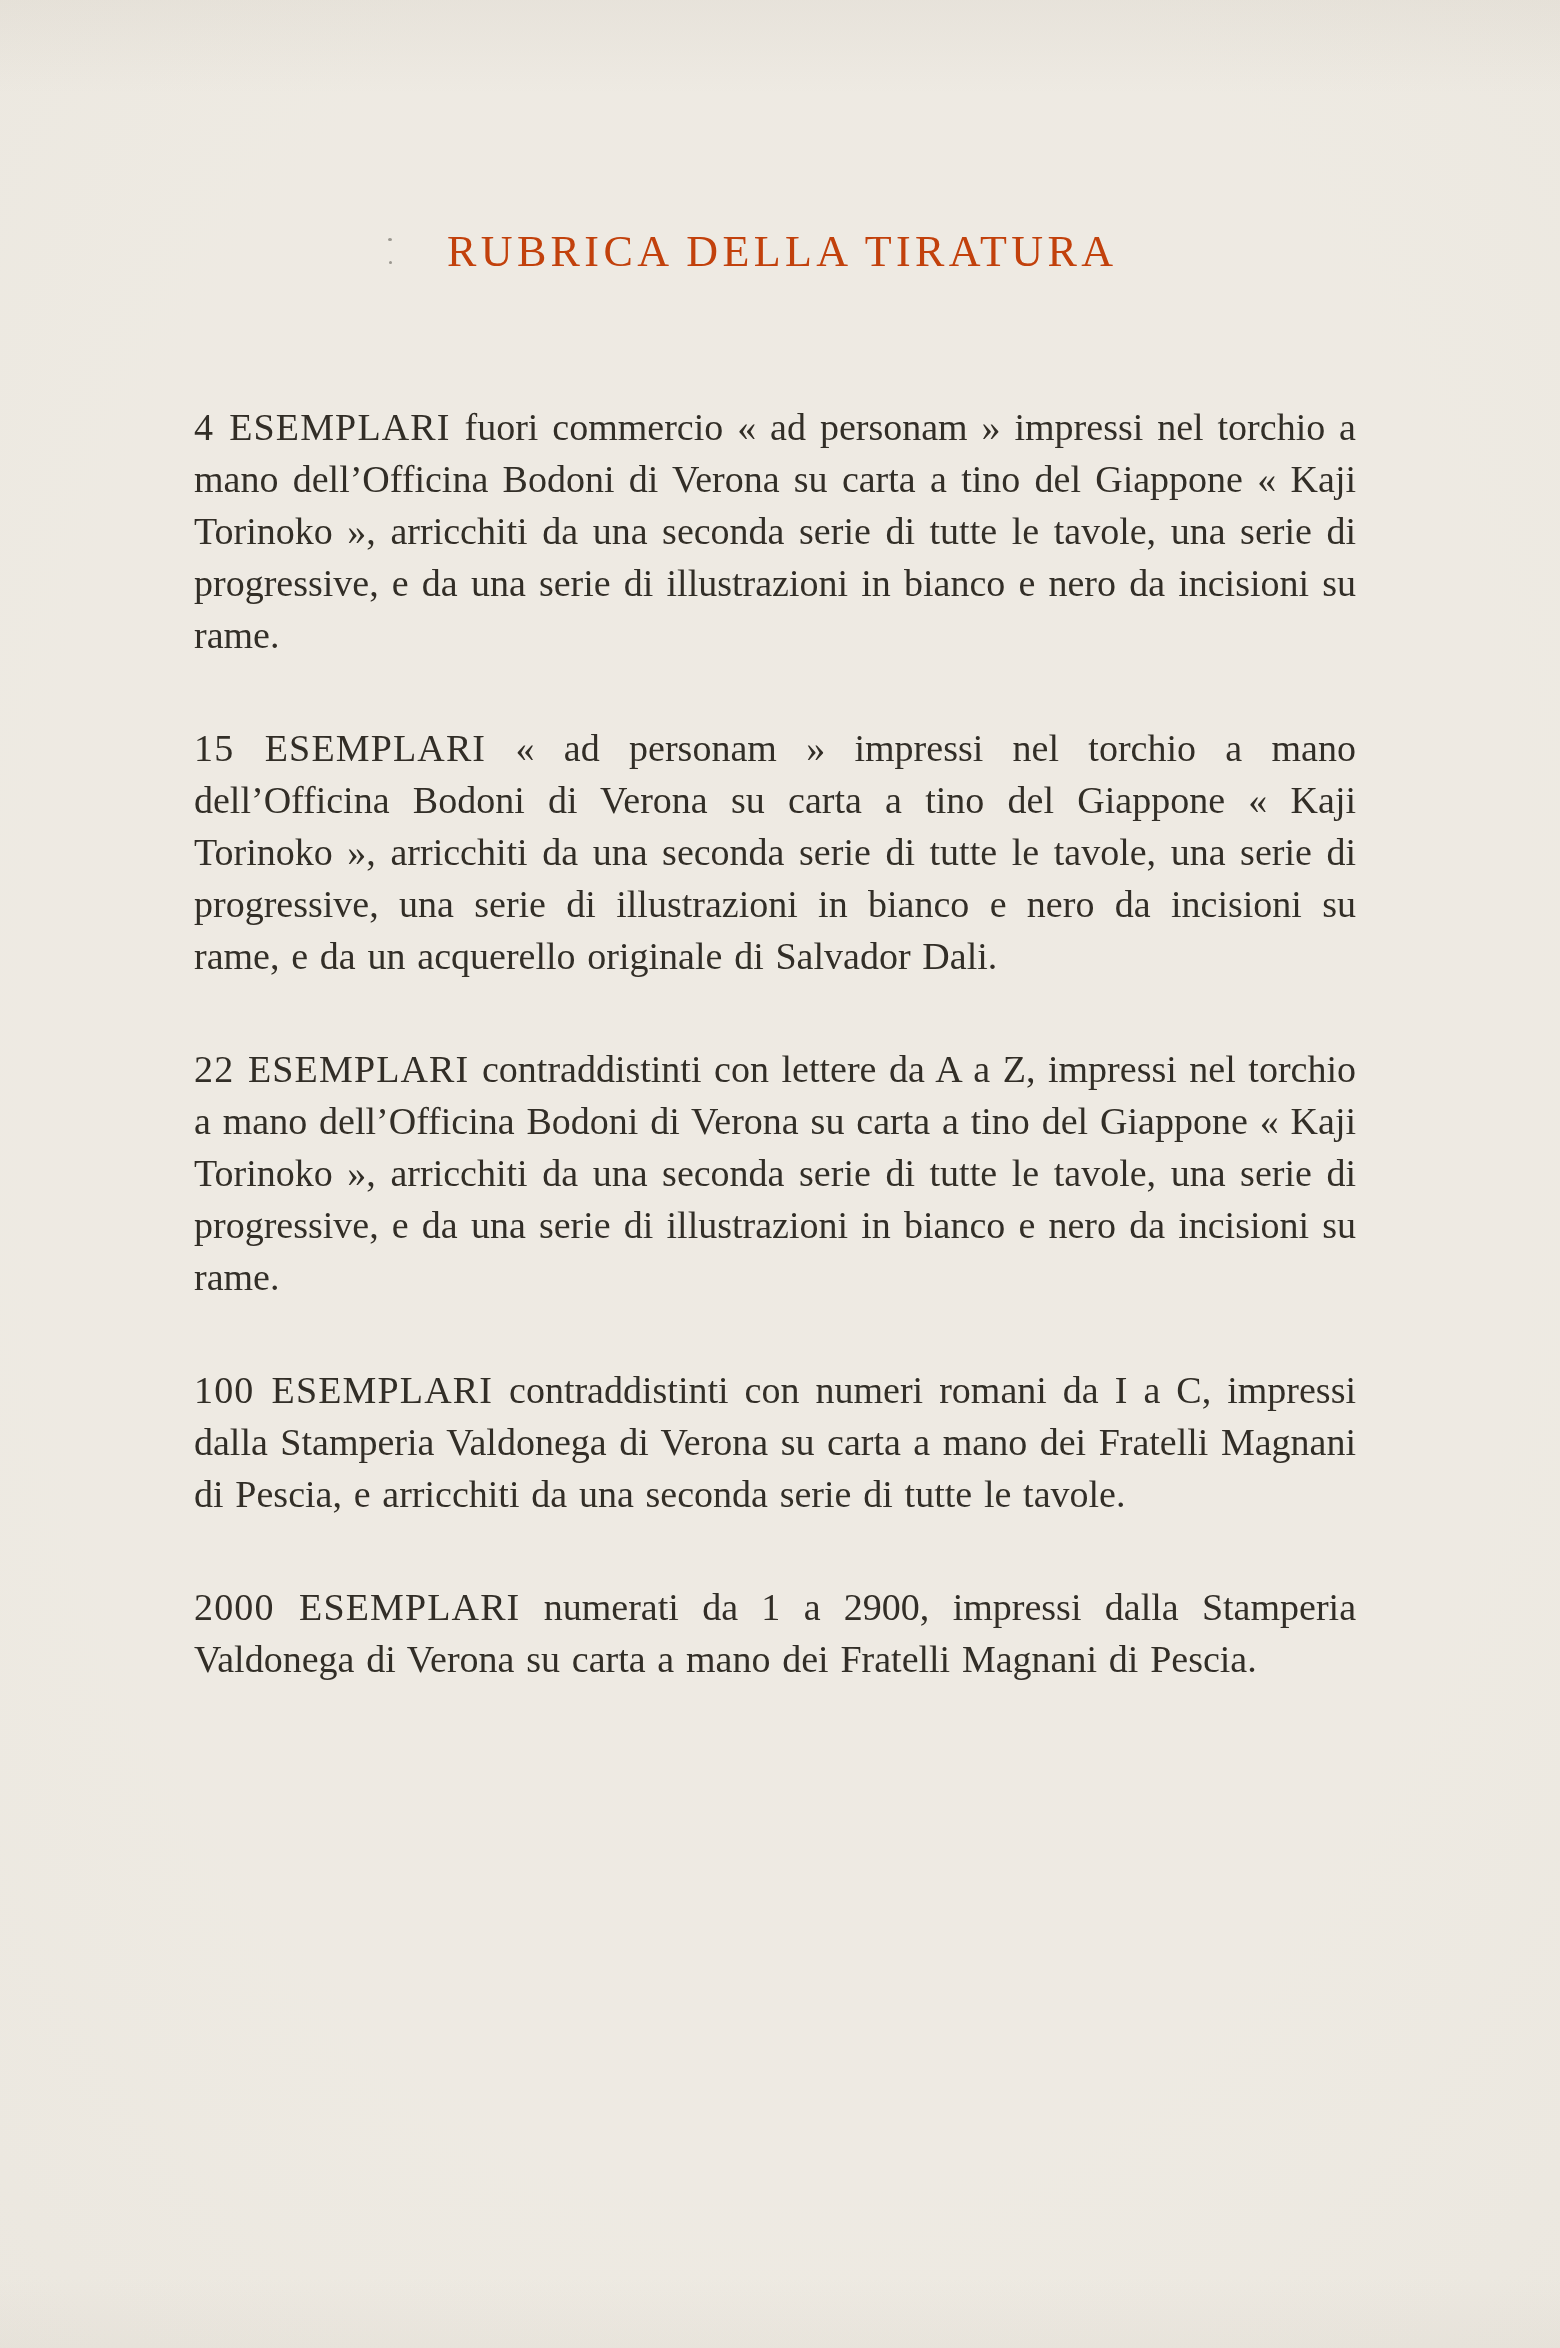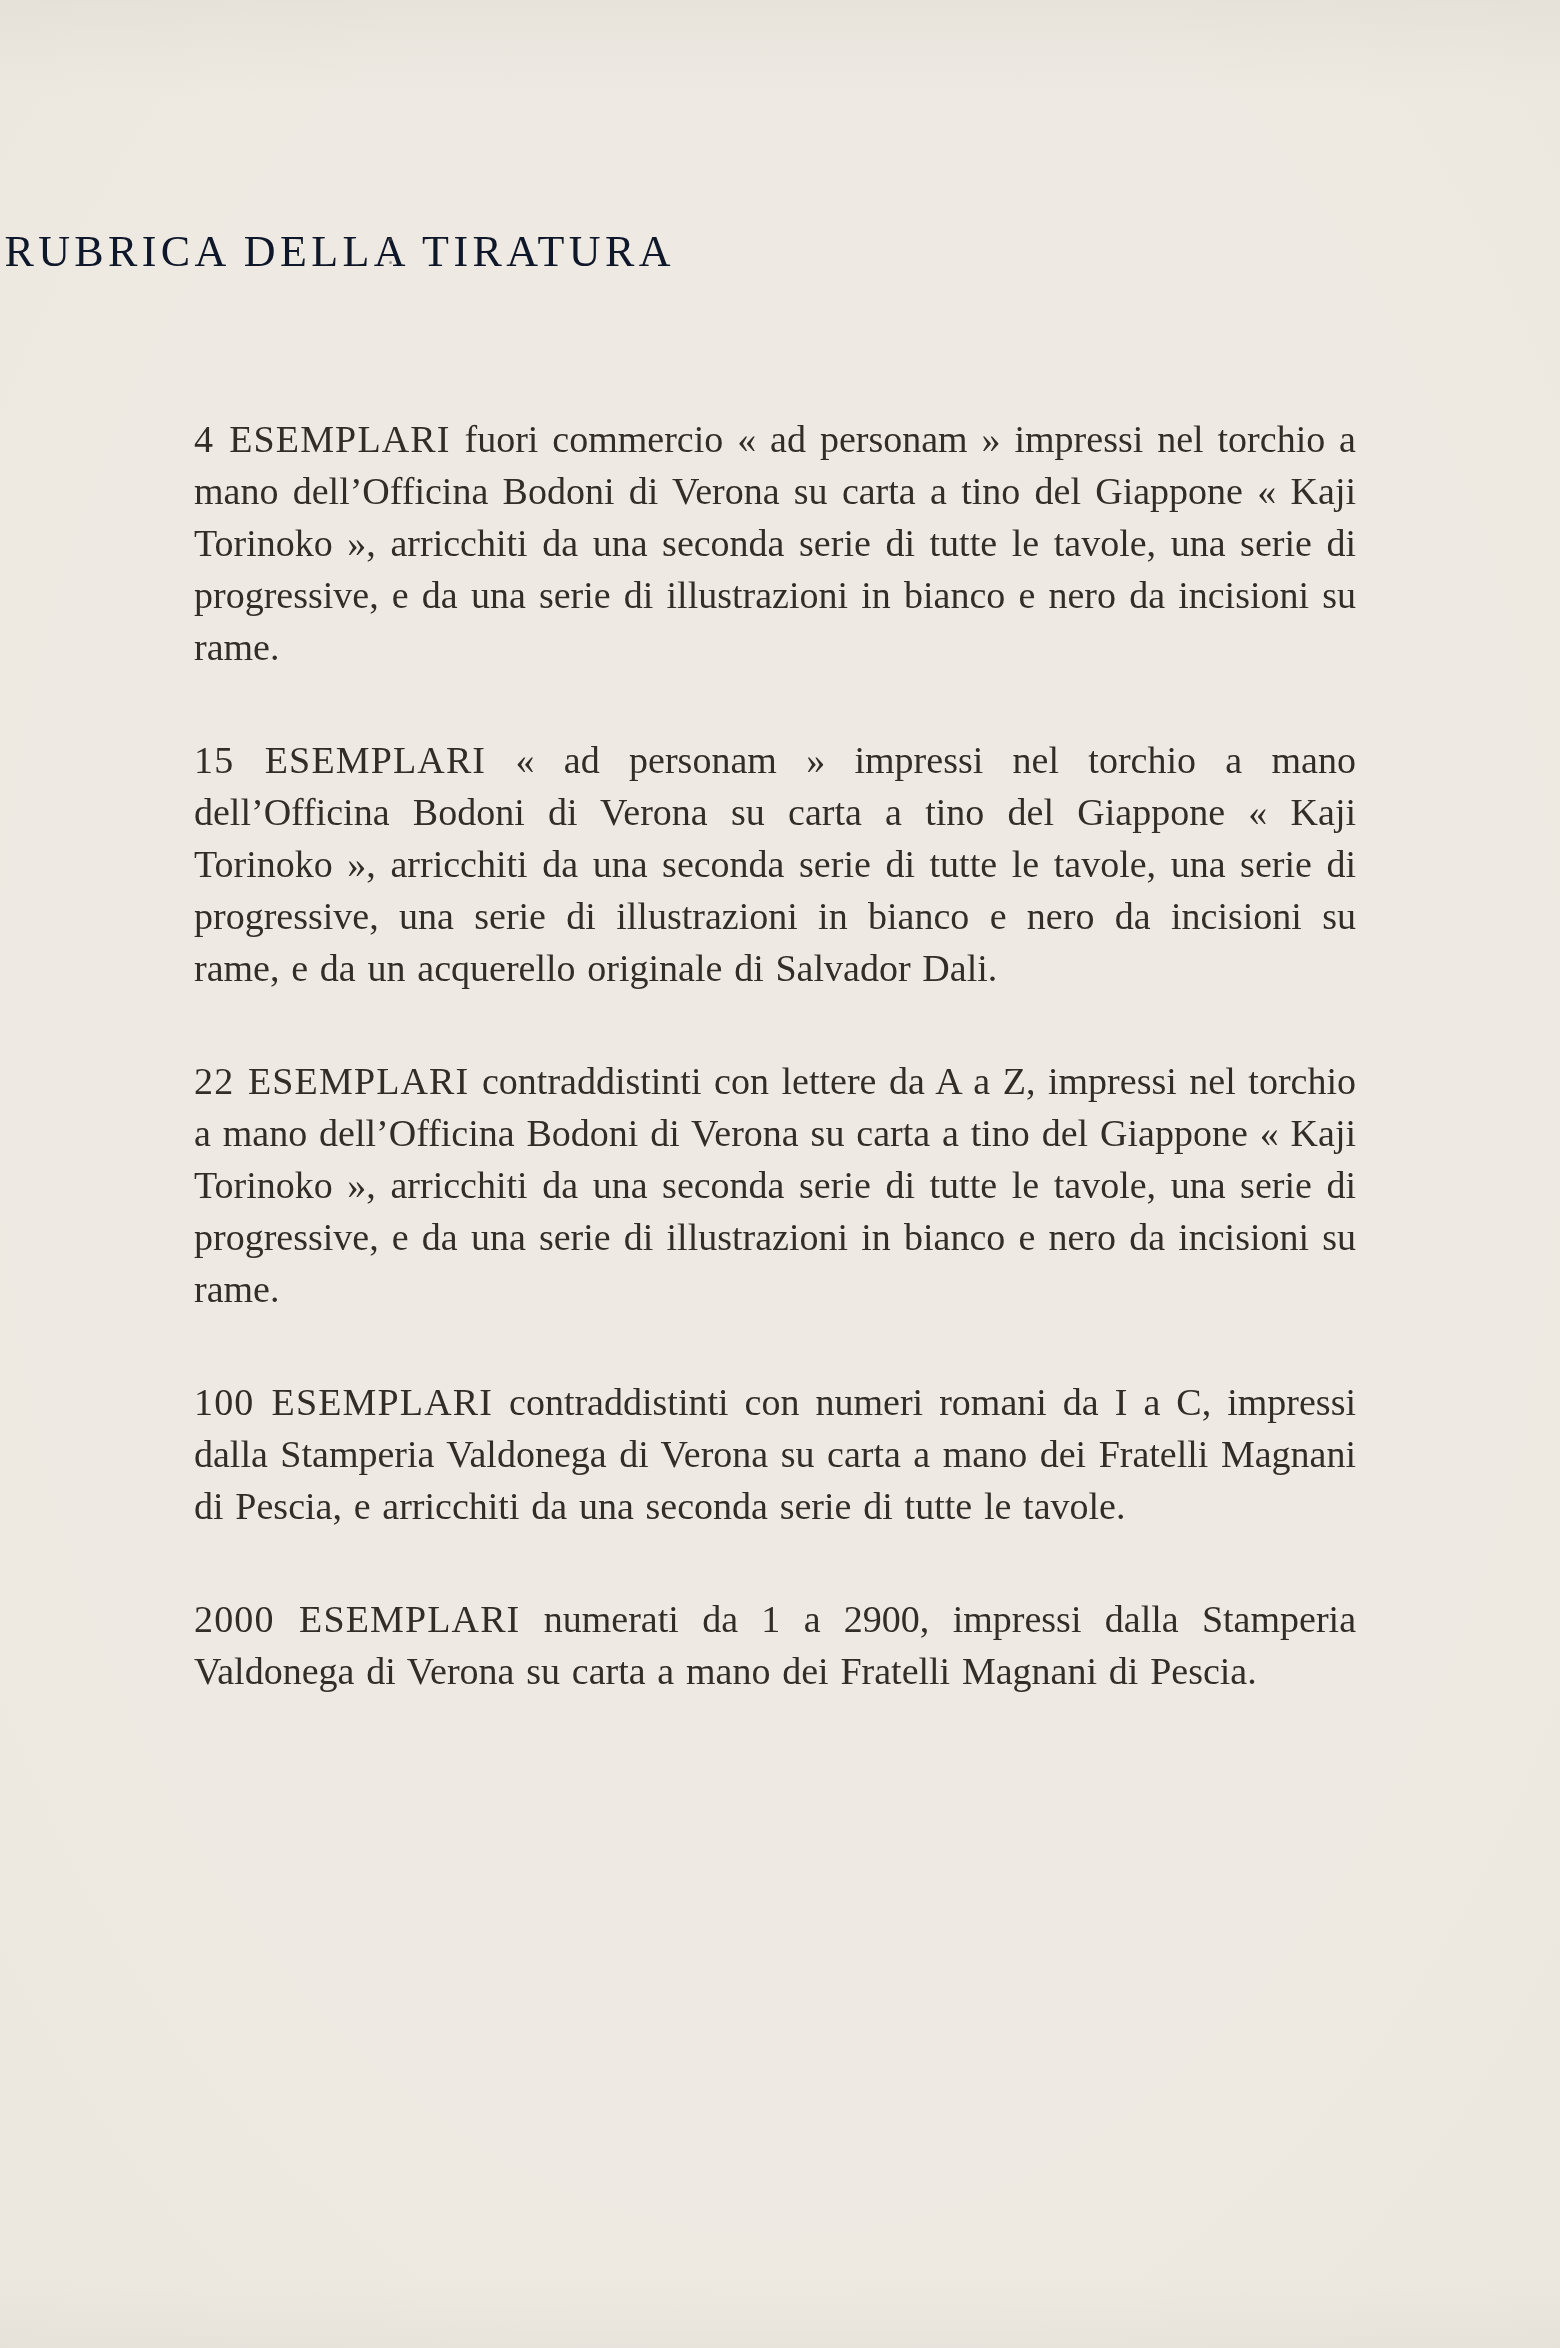--- a/index.html
+++ b/index.html
@@ -29,31 +29,32 @@
       linear-gradient(180deg, rgba(170,160,145,0.10) 0%, rgba(170,160,145,0.0) 4%),
       linear-gradient(0deg, rgba(170,160,145,0.08) 0%, rgba(170,160,145,0.0) 3%),
       radial-gradient(120% 120% at 50% 45%, rgba(255,255,252,0.06) 40%, rgba(150,140,125,0.07) 100%);
   }
   .title {
     position: absolute;
     top: 230px;
     left: 0;
     width: 100%;
     margin: 0;
+    text-align: center;
     font-size: 44px;
     font-weight: 400;
     line-height: 1;
     letter-spacing: 0.10em;
     text-indent: 0.10em; 
-    color: #0f172a;
+    color: #c2410c;
     white-space: nowrap;
   }
   .text-block {
     position: absolute;
-    top: 282px;       
+    top: 270px;       
     left: 194px;
     width: 1162px;
   }
   .para {
     margin: 61px 0 0 0;
     font-size: 38px;
     line-height: 52px;
     text-align: justify;
     hyphens: auto;
     -webkit-hyphens: auto;

